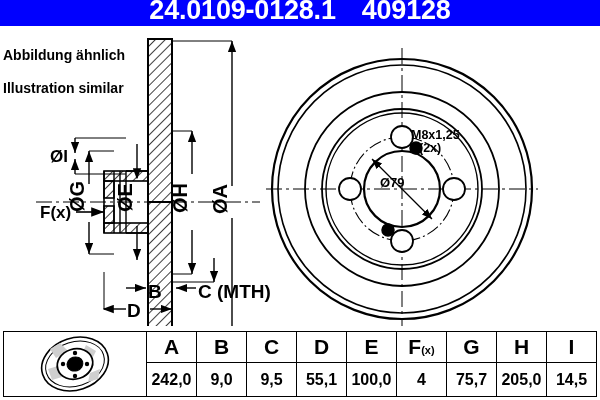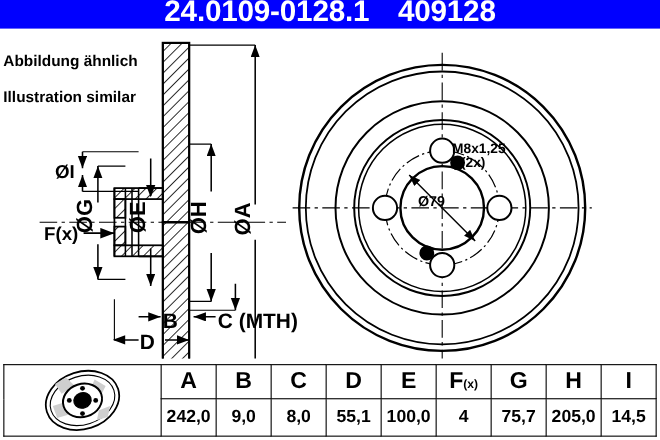--- a/index.html
+++ b/index.html
@@ -273,21 +273,21 @@
       <td>D</td>
       <td>E</td>
       <td class="fx-head"><span>F</span><sub>(x)</sub></td>
       <td>G</td>
       <td>H</td>
       <td>I</td>
     </tr>
     <tr class="vals">
       <td>242,0</td>
       <td>9,0</td>
-      <td>8,0</td>
+      <td>9,5</td>
       <td>55,1</td>
       <td>100,0</td>
       <td>4</td>
       <td>75,7</td>
       <td>205,0</td>
       <td>14,5</td>
     </tr>
   </tbody>
     </table>
 

